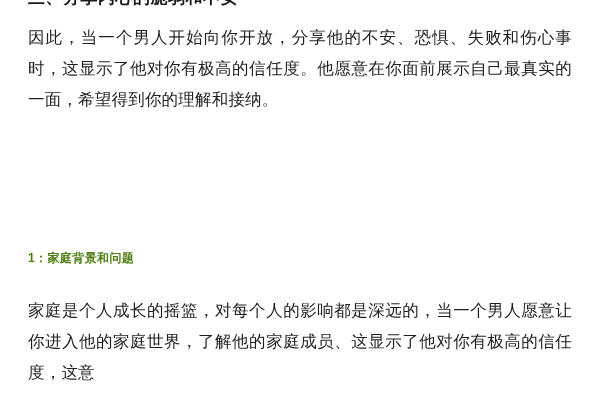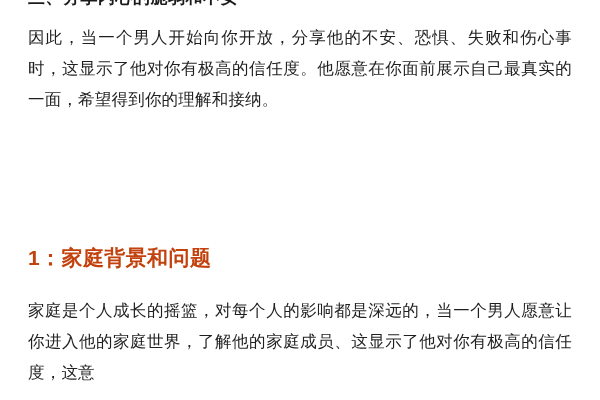--- a/index.html
+++ b/index.html
@@ -49,23 +49,23 @@
     color: #1f1f1f;
     text-align: justify;
     letter-spacing: 0.2px;
   }
   .para-1 { top: 22px; }
   .section-heading {
     position: absolute;
     left: 28px;
     top: 243px;
     width: 544px;
-    font-size: 21px;
+    font-size: 12px;
     font-weight: bold;
-    color: #c2410c;
+    color: #4d7c0f;
     letter-spacing: 0.4px;
     line-height: 30px;
   }
   .para-2 { top: 295px; }
 </style>
 </head>
 <body>
 
 <div class="page">
 

